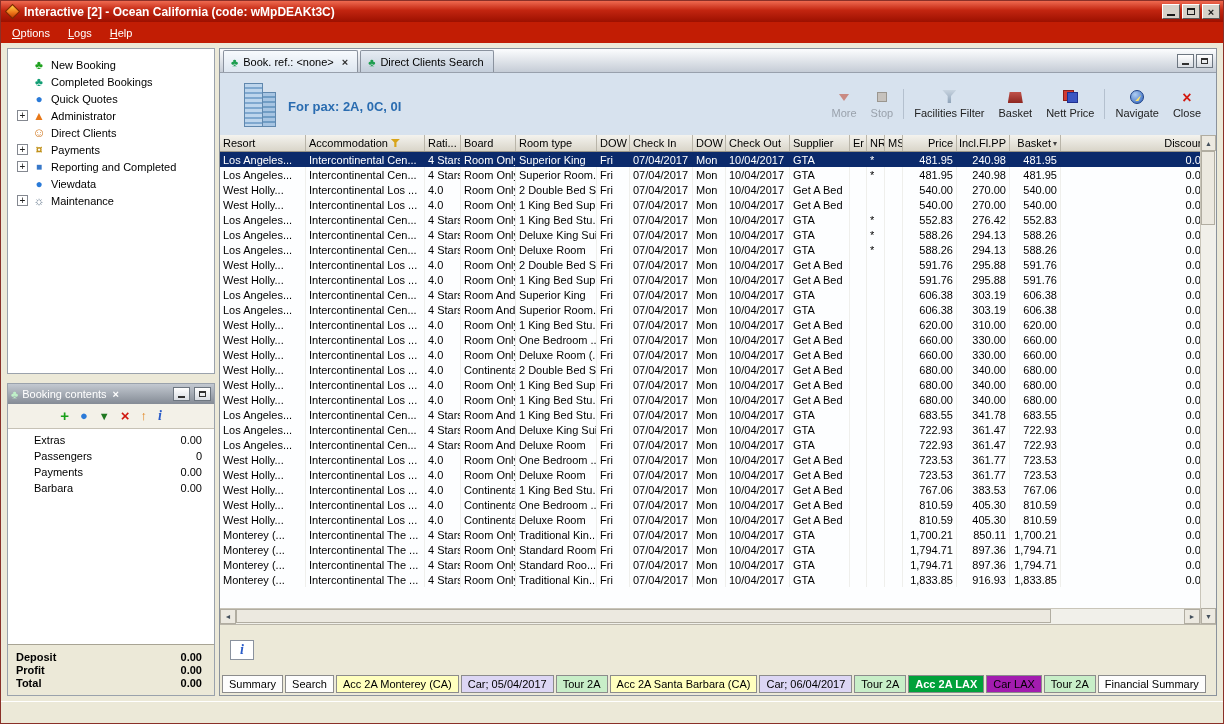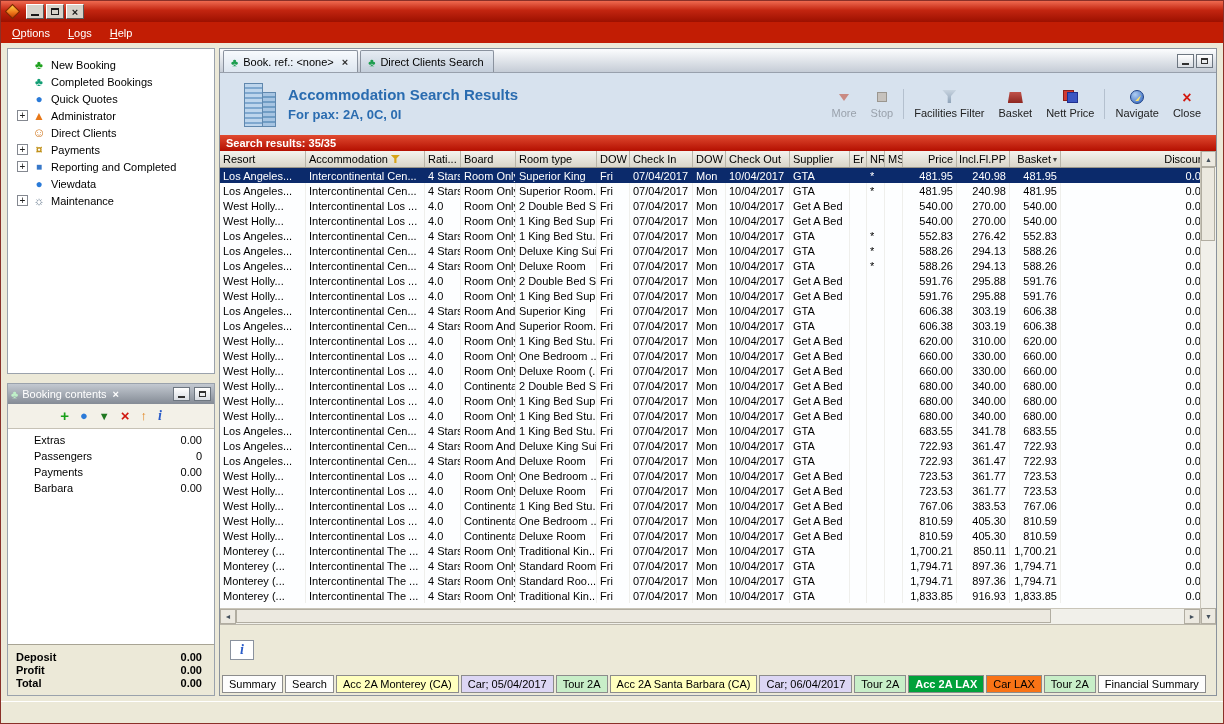--- a/index.html
+++ b/index.html
@@ -129,20 +129,21 @@
 .sb-zone.right{display:flex;justify-content:flex-end}
 .sb-center{display:flex;gap:28px}
 .sb-time{border-left:1px solid #b9b5a9;padding-left:12px}
 </style>
 </head>
 <body>
 
 <div class="window">
   <div class="titlebar">
     <span class="title-icon"></span>
+    <span class="title-text">Interactive [2] - Ocean California (code: wMpDEAKt3C)</span>
     <span class="tb-btn">
         <span class="minbar"></span>
       </span>
     <span class="tb-btn">
         <span class="maxbox"></span>
       </span>
     <span class="tb-btn">×</span>
   </div>
 
   <div class="menubar">
@@ -279,21 +280,20 @@
             </span>
           <span class="winbtn">
               <span class="maxbox2"></span>
             </span>
         </div>
       </div>
 
       <div class="main-header">
         <div class="building-icon"></div>
         <div class="header-titles">
-          <div class="header-title">Accommodation Search Results</div>
           <div class="header-subtitle">For pax: 2A, 0C, 0I</div>
         </div>
         <div class="header-toolbar">
             <div class="tool disabled">
               <div class="ticon-box">
                 <div class="ti ti-more-arrow-icon"></div>
               </div>
               <div class="tool-label">More</div>
             </div>
             <div class="tool disabled">
@@ -330,23 +330,20 @@
             </div>
             <div class="tool">
               <div class="ticon-box">
                 <div class="ti ti-close-icon">×</div>
               </div>
               <div class="tool-label">Close</div>
             </div>
           </div>
       </div>
 
-      <div class="results-bar">
-        <span>Search results: 35/35</span>
-      </div>
 
       <div class="table-wrap">
         <div class="table-main">
           <div class="thead">
               <div class="th" style="width: 86px;">
                 <span>Resort</span>
               </div>
               <div class="th" style="width: 119px;">
                 <span>Accommodation</span>
                 <span class="funnel"></span>
@@ -975,21 +972,21 @@
       <div class="bottom-tabs">
           <div class="btab" style="background: rgb(253, 253, 253); color: rgb(0, 0, 0);">Summary</div>
           <div class="btab" style="background: rgb(253, 253, 253); color: rgb(0, 0, 0);">Search</div>
           <div class="btab" style="background: rgb(255, 255, 190); color: rgb(0, 0, 0);">Acc 2A Monterey (CA)</div>
           <div class="btab" style="background: rgb(220, 214, 244); color: rgb(0, 0, 0);">Car; 05/04/2017</div>
           <div class="btab" style="background: rgb(200, 238, 200); color: rgb(0, 0, 0);">Tour 2A</div>
           <div class="btab" style="background: rgb(255, 255, 190); color: rgb(0, 0, 0);">Acc 2A Santa Barbara (CA)</div>
           <div class="btab" style="background: rgb(220, 214, 244); color: rgb(0, 0, 0);">Car; 06/04/2017</div>
           <div class="btab" style="background: rgb(200, 238, 200); color: rgb(0, 0, 0);">Tour 2A</div>
           <div class="btab active" style="background: rgb(0, 161, 58); color: rgb(255, 255, 255);">Acc 2A LAX</div>
-          <div class="btab" style="background: #f97316; color: rgb(0, 0, 0);">Car LAX</div>
+          <div class="btab" style="background: #a21caf; color: rgb(0, 0, 0);">Car LAX</div>
           <div class="btab" style="background: rgb(200, 238, 200); color: rgb(0, 0, 0);">Tour 2A</div>
           <div class="btab" style="background: rgb(253, 253, 253); color: rgb(0, 0, 0);">Financial Summary</div>
         </div>
     </div>
   </div>
 
   <div class="statusbar">
     <div class="sb-zone"></div>
   </div>
 </div>

